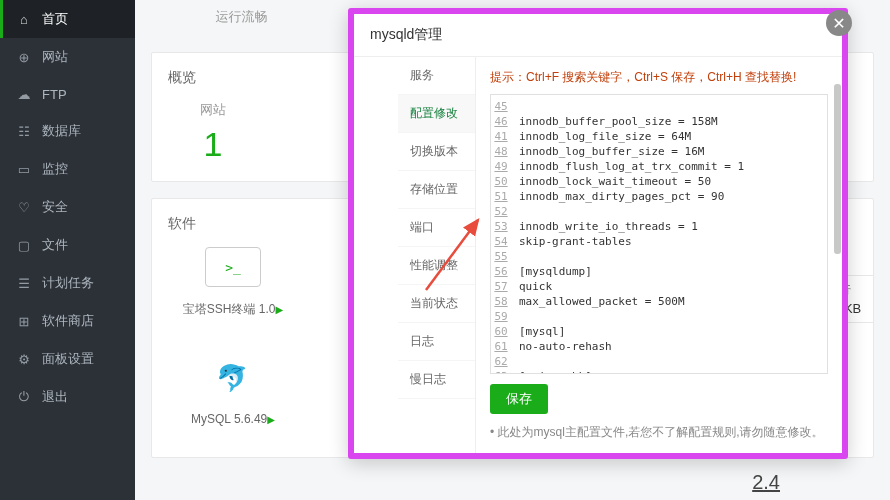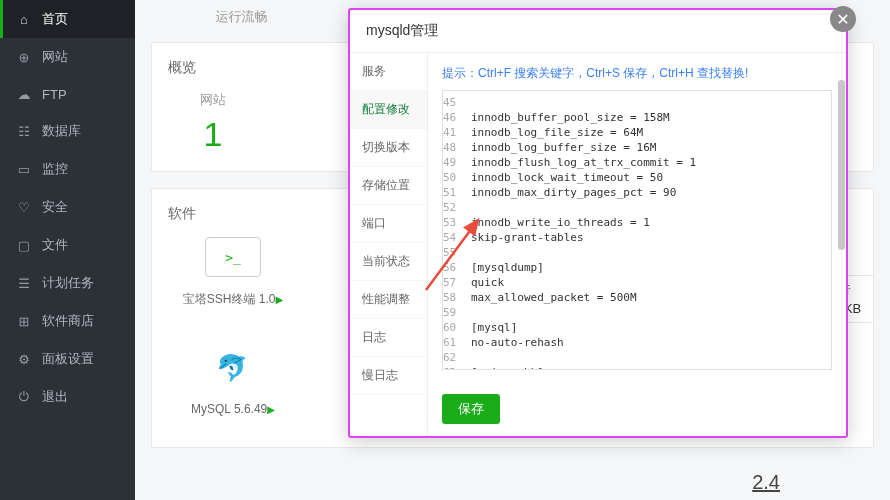--- a/index.html
+++ b/index.html
@@ -4,49 +4,49 @@
 <style>
 * { margin: 0; padding: 0; box-sizing: border-box; }
 body { font-family: "Microsoft YaHei", Arial, sans-serif; font-size: 13px; background: #f5f6f7; width: 890px; height: 500px; overflow: hidden; position: relative; }
 .sidebar { position: absolute; left: 0; top: 0; width: 135px; height: 500px; background: #2c3138; color: #adb5bd; }
 .sidebar-item { display: flex; align-items: center; padding: 10px 16px; gap: 10px; cursor: pointer; }
 .sidebar-item.active { background: #1e2226; color: #fff; border-left: 3px solid #1aad19; padding-left: 13px; }
 .sb-icon { width: 16px; height: 16px; display: inline-flex; align-items: center; justify-content: center; opacity: 0.8; }
 .main { position: absolute; left: 135px; top: 0; right: 0; bottom: 0; background: #f5f6f7; padding: 0 16px; }
 .stats-row { display: flex; justify-content: space-around; color: #999; font-size: 13px; padding: 8px 0 16px; }
 .stat { text-align: center; flex: 1; }
-.stat-label { color: #999; }
+.stat-label { color: #999; margin-bottom: 10px; }
 .panel { background: #fff; border: 1px solid #e8e8e8; border-radius: 2px; margin-bottom: 16px; padding: 16px; }
 .panel-title { color: #666; font-size: 14px; margin-bottom: 14px; }
 .overview-site { text-align: center; color: #999; }
 .overview-num { font-size: 34px; color: #1aad19; font-weight: 300; margin-top: 6px; }
 .software-row { display: flex; gap: 40px; }
 .software-item { text-align: center; width: 130px; }
 .sw-box { width: 56px; height: 40px; border: 1px solid #ccc; border-radius: 4px; margin: 0 auto 14px; display: flex; align-items: center; justify-content: center; }
 .sw-label { color: #666; font-size: 12px; }
 .sw-arrow { color: #1aad19; font-size: 10px; }
 .traffic-box { position: absolute; right: 16px; top: 275px; background: #fff; border: 1px solid #e8e8e8; padding: 6px 10px; font-size: 12px; color: #666; width: 70px; }
 .traffic-dot { display: inline-block; width: 8px; height: 8px; background: #f08080; margin-right: 4px; }
 .traffic-val { color: #333; font-size: 13px; margin-top: 2px; }
 
 .modal-overlay { position: absolute; inset: 0; background: rgba(255, 255, 255, 0); }
-.modal { position: absolute; left: 348px; top: 8px; width: 500px; background: #fff; border: 2px solid #d946ef; border-radius: 3px; box-shadow: 0 4px 20px rgba(0,0,0,0.2); }
+.modal { position: absolute; left: 348px; top: 8px; width: 500px; background: #fff; border: 6px solid #d946ef; border-radius: 3px; box-shadow: 0 4px 20px rgba(0,0,0,0.2); }
 .modal-header { padding: 12px 16px; border-bottom: 1px solid #eee; color: #333; font-size: 14px; position: relative; }
 .modal-close { position: absolute; right: -10px; top: -4px; width: 26px; height: 26px; border-radius: 50%; background: #888; color: #fff; display: flex; align-items: center; justify-content: center; cursor: pointer; font-size: 16px; }
-.modal-body { display: flex; }
+.modal-body { display: flex; padding-left: 44px; }
 .modal-tabs { width: 78px; border-right: 1px solid #eee; }
 .modal-tab { padding: 10px 12px; font-size: 12px; color: #666; cursor: pointer; border-bottom: 1px solid #f5f5f5; }
 .modal-tab.active { background: #f8f8f8; color: #15803d; font-weight: 400; }
 .modal-content { flex: 1; padding: 12px 14px; }
-.hint { font-size: 12px; color: #3b82f6; margin-bottom: 8px; }
+.hint { font-size: 12px; color: #c2410c; margin-bottom: 8px; }
 .code-editor { border: 1px solid #e0e0e0; height: 280px; overflow-y: auto; font-family: Consolas, monospace; font-size: 11px; background: #fff; position: relative; padding: 4px 0; }
 .code-line { display: flex; line-height: 15px; }
-.line-num { width: 28px; text-align: left; color: #aaa; padding-right: 8px; user-select: none; }
+.line-num { width: 28px; text-align: center; color: #aaa; padding-right: 8px; user-select: none; text-decoration: underline; }
 .line-txt { color: #333; white-space: pre; }
-.save-btn { background: #1aad19; color: #fff; border: none; padding: 6px 16px; border-radius: 3px; margin-top: 24px; cursor: pointer; font-size: 13px; }
+.save-btn { background: #1aad19; color: #fff; border: none; padding: 6px 16px; border-radius: 3px; margin-top: 10px; cursor: pointer; font-size: 13px; }
 .note { font-size: 12px; color: #888; margin-top: 10px; }
 .note::before { content: "• "; }
 .arrow-annotation { position: absolute; left: 416px; top: 160px; pointer-events: none; z-index: 100; }
 .footer-num { position: absolute; right: 110px; bottom: 6px; font-size: 20px; color: #444; text-decoration: underline; }
 .scrollbar-thumb { position: absolute; right: 1px; top: 70px; width: 7px; height: 170px; background: #c8c8c8; border-radius: 3px; }
 </style>
 </head>
 <body>
 
 <div class="sidebar">
@@ -162,22 +162,22 @@
         <span>✕</span>
       </div>
   </div>
   <div class="modal-body">
     <div class="modal-tabs">
       <div class="modal-tab">服务</div>
       <div class="modal-tab active">配置修改</div>
       <div class="modal-tab">切换版本</div>
       <div class="modal-tab">存储位置</div>
       <div class="modal-tab">端口</div>
+      <div class="modal-tab">性能调整</div>
       <div class="modal-tab">当前状态</div>
-      <div class="modal-tab">性能调整</div>
       <div class="modal-tab">日志</div>
       <div class="modal-tab">慢日志</div>
     </div>
     <div class="modal-content">
       <div class="hint">提示：Ctrl+F 搜索关键字，Ctrl+S 保存，Ctrl+H 查找替换!</div>
       <div class="code-editor" id="code-editor">
           <div class="code-line">
             <span class="line-num">45</span>
           </div>
           <div class="code-line">
@@ -246,20 +246,21 @@
           <div class="code-line">
             <span class="line-num">62</span>
             <span class="line-txt"></span>
           </div>
           <div class="code-line">
             <span class="line-num">63</span>
             <span class="line-txt">[myisamchk]</span>
           </div>
         </div>
       <button class="save-btn">保存</button>
+      <div class="note">此处为mysql主配置文件,若您不了解配置规则,请勿随意修改。</div>
     </div>
   </div>
   <div class="scrollbar-thumb"></div>
 </div>
 
 <svg class="arrow-annotation" width="80" height="140">
   <defs>
       <marker id="ah" markerWidth="8" markerHeight="8" refX="6" refY="3" orient="auto">
         <path d="M0,0 L7,3 L0,6 Z" fill="#e74c3c"></path>
       </marker>

